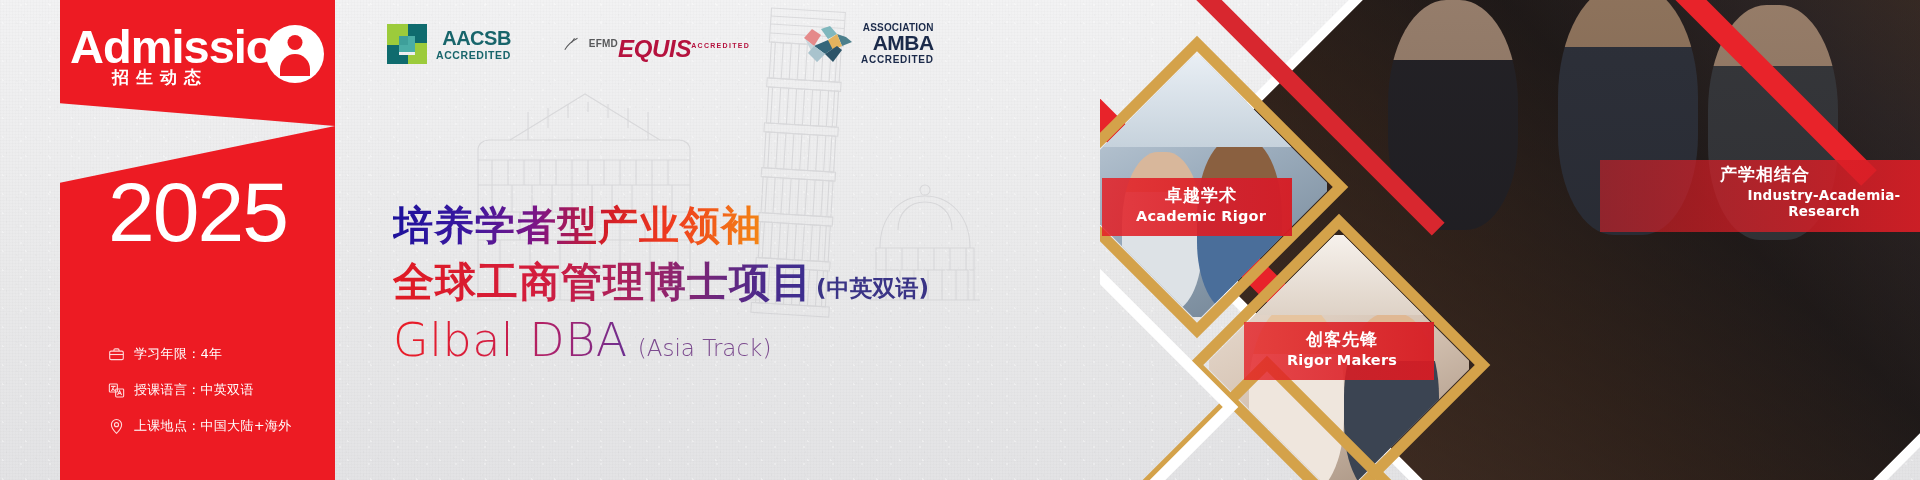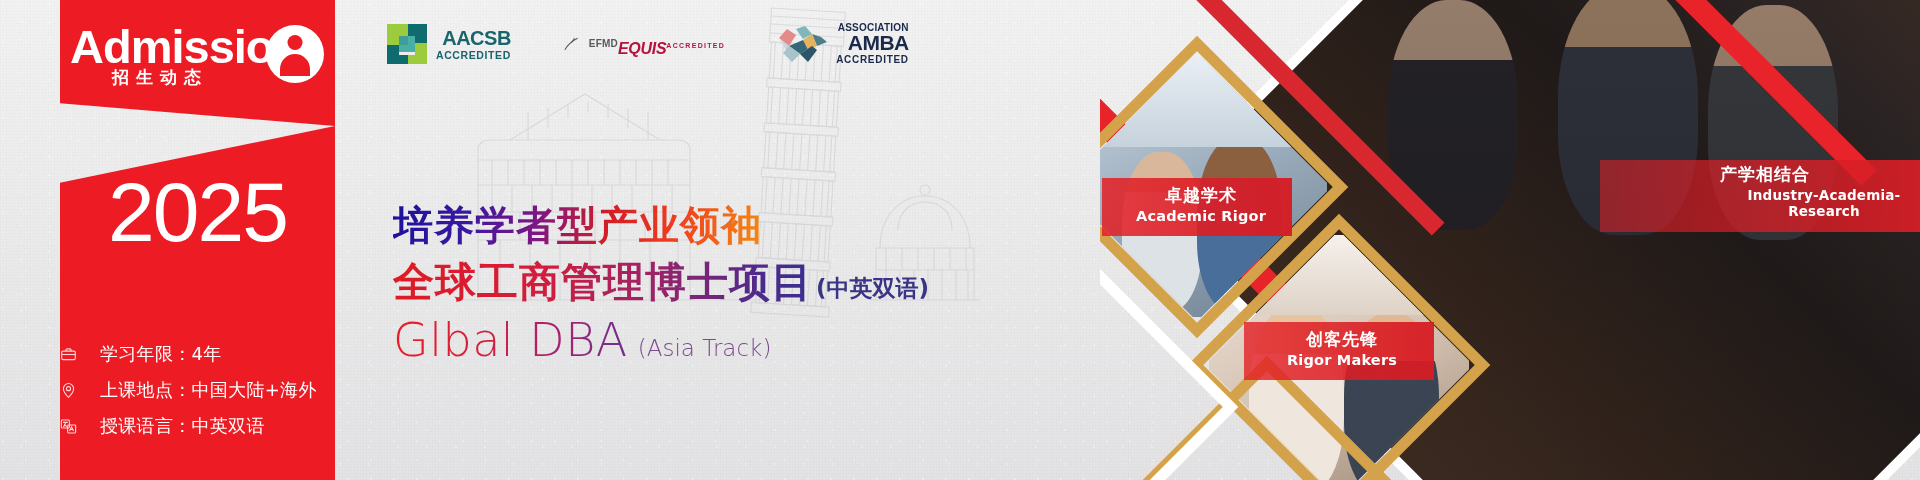--- a/index.html
+++ b/index.html
@@ -73,44 +73,44 @@
     text-align:center; z-index:4;
     color:#fff; font-size:84px; font-weight:normal; line-height:84px;
     letter-spacing:-2px;
     font-family:"Liberation Sans",sans-serif;
   }
   .info-list {
     position:absolute; left:0; top:336px; width:275px; z-index:4;
     color:#fff;
   }
   .info-row {
-    display:flex; align-items:center; gap:23px;
-    height:36px;
-    font-size:18px; font-family:"DejaVu Sans",sans-serif;
+    display:flex; align-items:center; gap:9px;
+    padding-left:48px; height:36px;
+    font-size:13px; font-family:"DejaVu Sans",sans-serif;
   }
   .info-row .ico { width:17px; height:17px; flex:0 0 17px; display:block; }
   .info-row .txt { white-space:nowrap; letter-spacing:.3px; }
 
   
   #pisa { position:absolute; left:400px; top:0; width:640px; height:380px; opacity:.55; }
 
   
   #accreditations {
     position:absolute; left:385px; top:22px; display:flex;
     align-items:center; gap:52px; z-index:5;
   }
   .acc { display:flex; align-items:center; gap:7px;text-align:right; }
   .acc-txt { display:flex; flex-direction:column; line-height:1; }
   .aacsb-name { font-size:20px; font-weight:bold; color:#18656b; letter-spacing:-.5px;}
   .aacsb-sub  { font-size:10.5px; font-weight:bold; color:#18656b; letter-spacing:.6px; margin-top:2px;}
   .equis-wrap { display:flex; flex-direction:row; align-items:center; line-height:1;}
   .efmd-row { display:flex; align-items:center; gap:4px; }
   .efmd-swoosh { width:22px; height:14px; display:block; }
   .efmd-name { font-size:10px; font-weight:bold; color:#58595b; letter-spacing:.2px;}
-  .equis-name { font-size:16px; font-weight:bold; font-style:italic; color:#b5123e; margin-top:9px; letter-spacing:-.3px;}
+  .equis-name { font-size:24px; font-weight:bold; font-style:italic; color:#b5123e; margin-top:9px; letter-spacing:-.3px;}
   .equis-sub { font-size:7px; font-weight:bold; color:#b5123e; letter-spacing:1.3px; margin-top:2px;}
   .amba-txt { display:flex; flex-direction:column; line-height:1; }
   .amba-top { font-size:10px; font-weight:bold; color:#1b2a4a; letter-spacing:.2px;}
   .amba-name { font-size:21px; font-weight:bold; color:#1b2a4a; letter-spacing:-.5px; margin-top:-1px;}
   .amba-sub { font-size:10px; font-weight:bold; color:#1b2a4a; letter-spacing:.7px; margin-top:2px;}
 
   
   #headlines { position:absolute; left:393px; top:202px; z-index:6; }
   .tagline {
     font-size:40px; font-weight:bold; letter-spacing:1px;
@@ -260,33 +260,33 @@
       <div class="info-row">
         <svg class="ico" viewBox="0 0 20 20" fill="none" stroke="#ffd7d9" stroke-width="1.3">
           <rect x="2" y="6" width="16" height="10" rx="1.6"></rect>
           <path d="M7 6V4.6c0-.7.6-1.2 1.3-1.2h3.4c.7 0 1.3.5 1.3 1.2V6"></path>
           <path d="M2 10h16"></path>
         </svg>
         <span class="txt">学习年限：4年</span>
       </div>
       <div class="info-row">
         <svg class="ico" viewBox="0 0 20 20" fill="none" stroke="#ffd7d9" stroke-width="1.3">
-          <path d="M10 18c0 0 6-6.1 6-10.2A6 6 0 0 0 4 7.8C4 11.9 10 18 10 18z"></path>
-          <circle cx="10" cy="7.8" r="2.4"></circle>
-        </svg>
-        <span class="txt">上课地点：中国大陆+海外</span>
-      </div>
-      <div class="info-row">
-        <svg class="ico" viewBox="0 0 20 20" fill="none" stroke="#ffd7d9" stroke-width="1.3">
           <rect x="1.6" y="2.4" width="9.4" height="9.4" rx="1"></rect>
           <path d="M3.6 5.2h5.4M6.3 5.2v1.1c0 1.8-1 3.2-2.6 4M5.1 7.1c.6 1.5 1.9 2.6 3.6 3.1"></path>
           <rect x="9" y="8.2" width="9.4" height="9.4" rx="1"></rect>
           <path d="M11.2 15.3l2.4-5 2.4 5M12.1 13.6h3.2"></path>
         </svg>
         <span class="txt">授课语言：中英双语</span>
+      </div>
+      <div class="info-row">
+        <svg class="ico" viewBox="0 0 20 20" fill="none" stroke="#ffd7d9" stroke-width="1.3">
+          <path d="M10 18c0 0 6-6.1 6-10.2A6 6 0 0 0 4 7.8C4 11.9 10 18 10 18z"></path>
+          <circle cx="10" cy="7.8" r="2.4"></circle>
+        </svg>
+        <span class="txt">上课地点：中国大陆+海外</span>
       </div>
     </div>
   </div>
 
   <div id="accreditations">
 
     <div class="acc">
       <svg width="44" height="44" viewBox="0 0 44 44">
         <path d="M2 2h21v12H14v9H2z" fill="#9ccb3b"></path>
         <path d="M23 2h19v12H23z" fill="#9ccb3b" opacity=".0"></path>

